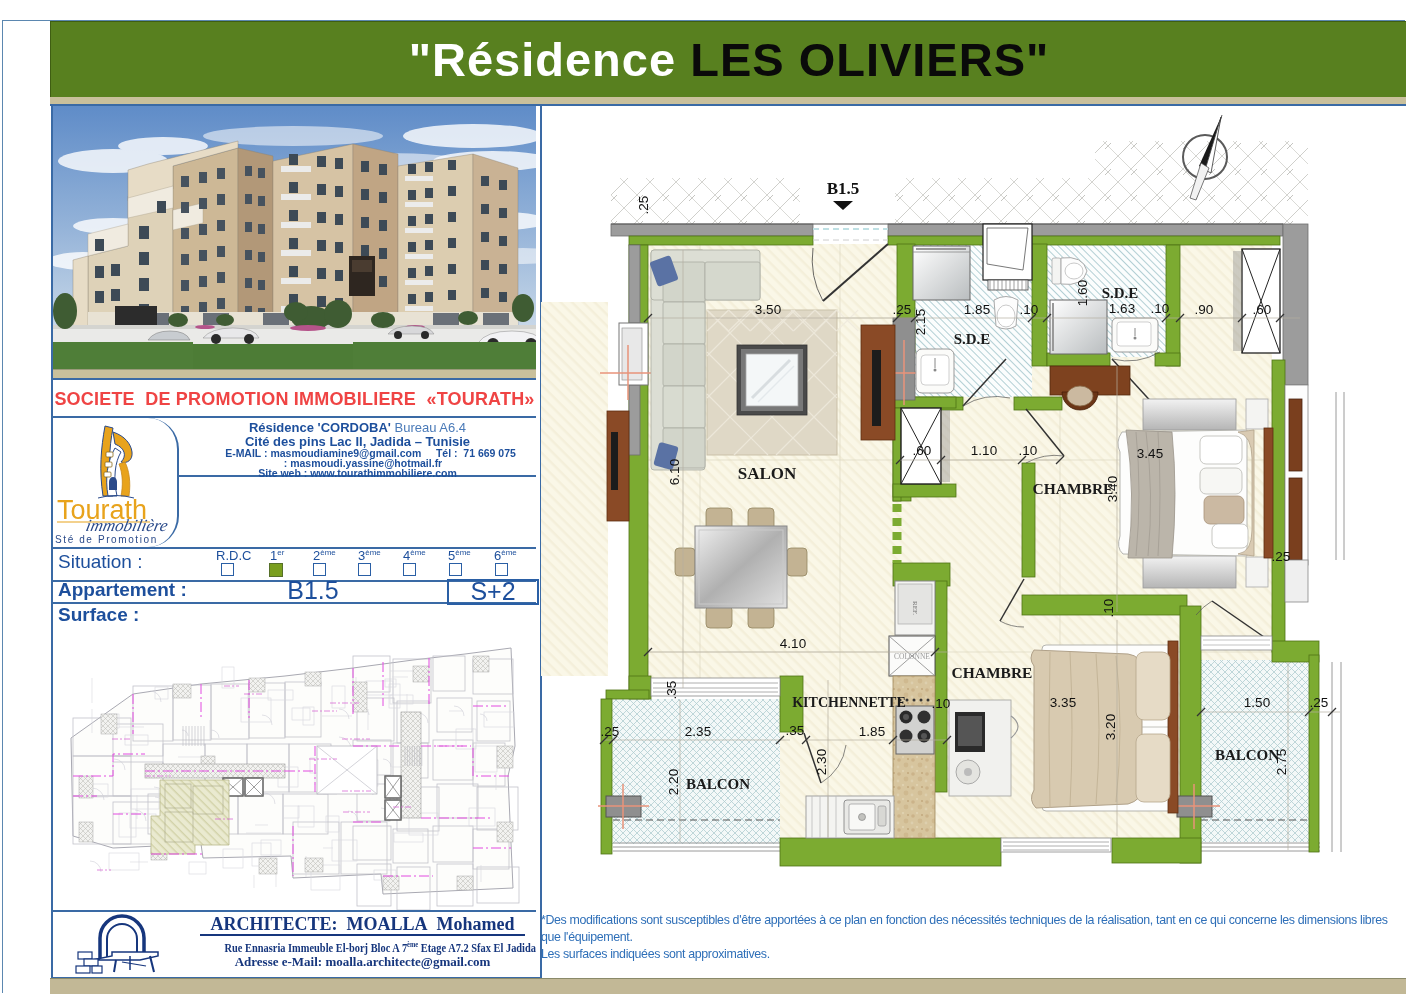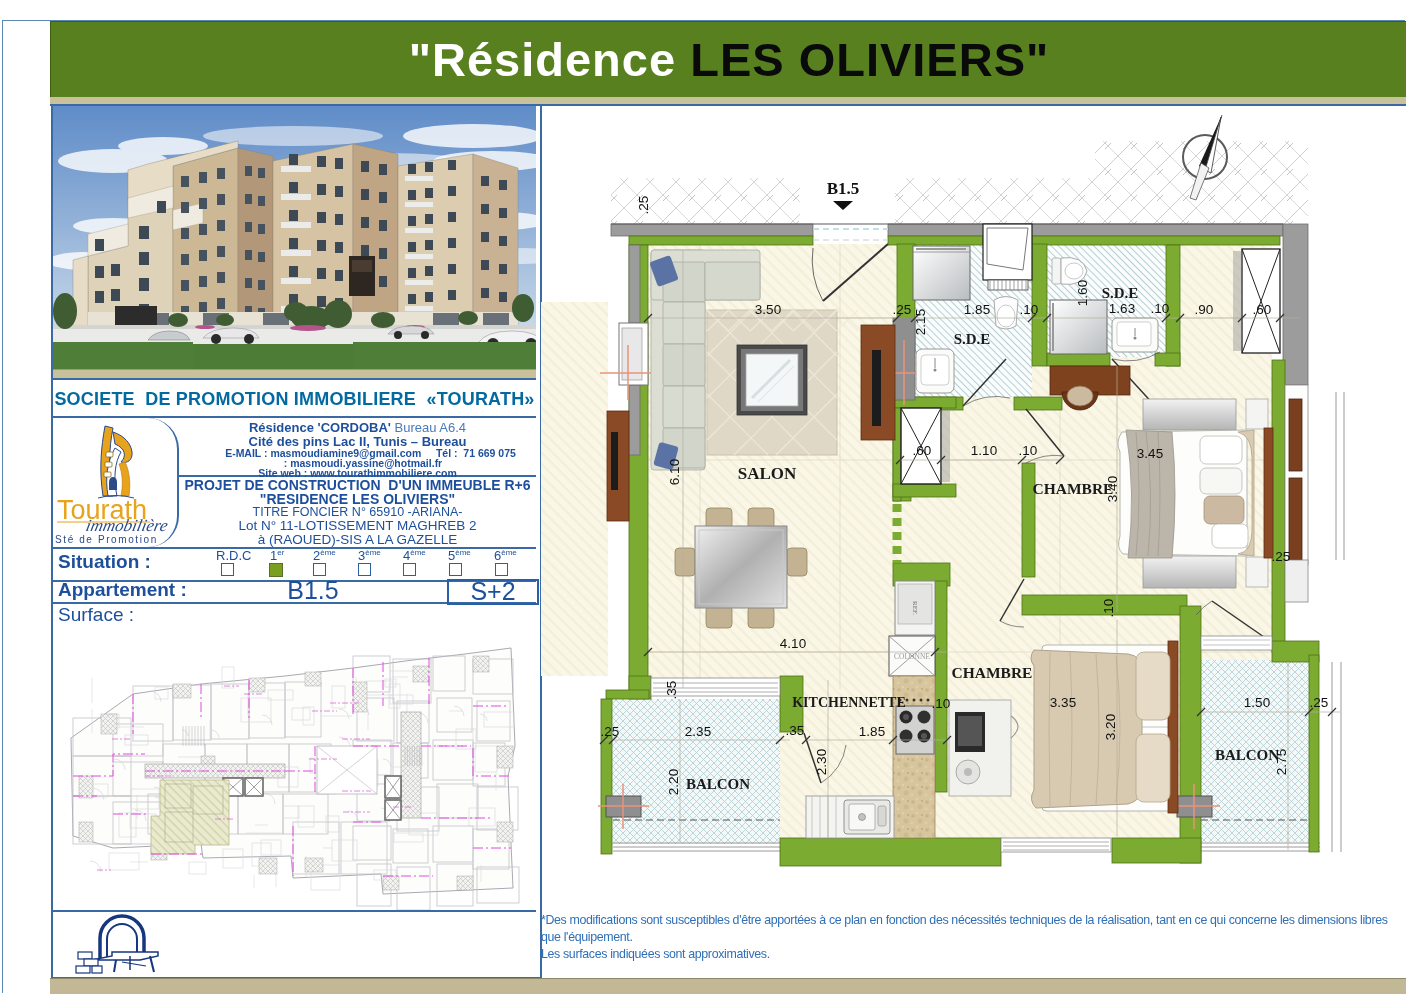--- a/index.html
+++ b/index.html
@@ -243,21 +243,21 @@
 
     <rect x="0" y="238" width="483" height="25" fill="#4d7c36"></rect>
     <rect x="0" y="236" width="140" height="27" fill="#4f7e38"></rect>
     <rect x="300" y="236" width="183" height="27" fill="#4f7e38"></rect>
   </svg>
   </div>
 
   <div class="abs" style="left:53px;top:369px;width:483px;height:9px;background:#c9c09c;border-top:1px solid #9a9a7a;"></div>
   <div class="abs" style="left:53px;top:378px;width:483px;height:2px;background:#3a6aa5;"></div>
 
-  <div class="abs bluetext" style="left:53px;top:380px;width:483px;height:36px;border-bottom:2px solid #3a6aa5;text-align:center;font-weight:bold;font-size:18px;line-height:38px;letter-spacing:0.2px;color:#0369a1;white-space:nowrap;">SOCIETE&nbsp; DE PROMOTION IMMOBILIERE&nbsp; «TOURATH»</div>
+  <div class="abs bluetext" style="left:53px;top:380px;width:483px;height:36px;border-bottom:2px solid #3a6aa5;text-align:center;font-weight:bold;font-size:18px;line-height:38px;letter-spacing:0.2px;color:#ef4444;white-space:nowrap;">SOCIETE&nbsp; DE PROMOTION IMMOBILIERE&nbsp; «TOURATH»</div>
 
   <div class="abs" id="logocell" style="left:53px;top:418px;width:124px;height:129px;border-right:2px solid #3a6aa5;border-radius:31px;"><svg width="124" height="129" viewBox="0 0 124 129">
 <g>
 <path d="M52 8 C48 30 46 52 50 78 L60 78 C55 52 56 30 60 10 Z" fill="#e8a31c" stroke="#2a4a8a" stroke-width="1"></path>
 <path d="M60 14 C72 18 78 26 79 34 C80 42 74 46 68 44 C74 38 72 30 62 26 Z" fill="#e8a31c" stroke="#2a4a8a" stroke-width="1"></path>
 <path d="M62 30 C54 44 52 60 55 78 L64 78 C60 60 62 44 68 34 Z" fill="#fff" stroke="#2a4a8a" stroke-width="1"></path>
 <rect x="53" y="34" width="7" height="5" rx="1" fill="#fff" stroke="#8a6a1a" stroke-width="0.8"></rect>
 <rect x="52" y="44" width="7" height="5" rx="1" fill="#fff" stroke="#8a6a1a" stroke-width="0.8"></rect>
 <rect x="51" y="54" width="7" height="5" rx="1" fill="#fff" stroke="#8a6a1a" stroke-width="0.8"></rect>
 <path d="M56 64 a4 5 0 0 1 8 0 l0 8 l-8 0 z" fill="#2a4a8a"></path>
@@ -265,36 +265,29 @@
 <path d="M45 80 q18 -5 36 0" stroke="#2a4a8a" stroke-width="1" fill="none"></path>
 </g>
 <text x="4" y="101" font-size="27" fill="#e8a31c" font-family="Liberation Sans,sans-serif">Tourath</text>
 <line x1="4" y1="104" x2="97" y2="104" stroke="#e8a31c" stroke-width="1.2"></line>
 <text x="56" y="113" font-size="17" fill="#2a4a8a" font-style="italic" font-family="Liberation Serif,serif" transform="skewX(-12)">immobilière</text>
 <text x="2" y="125" font-size="10" fill="#2a4a8a" letter-spacing="1.6" font-family="Liberation Sans,sans-serif">Sté de Promotion</text>
 </svg></div>
 
   <div class="abs" style="left:179px;top:418px;width:357px;height:57px;border-bottom:2px solid #3a6aa5;text-align:center;color:#1d4f9c;">
     <div style="font-size:13px;font-weight:bold;margin-top:3px;line-height:14px;white-space:nowrap;">Résidence 'CORDOBA' <span style="color:#4a7ab8;font-weight:normal;">Bureau A6.4</span></div>
-    <div style="font-size:13px;font-weight:bold;line-height:13px;white-space:nowrap;">Cité des pins Lac II, Tunis – Bureau</div>
+    <div style="font-size:13px;font-weight:bold;line-height:13px;white-space:nowrap;">Cité des pins Lac II, Jadida – Tunisie</div>
     <div style="font-size:10.5px;font-weight:bold;line-height:10px;white-space:nowrap;padding-left:26px;">E-MAIL : masmoudiamine9@gmail.com&nbsp;&nbsp;&nbsp;&nbsp;&nbsp;Tél :&nbsp; 71 669 075</div>
     <div style="font-size:10.5px;font-weight:bold;line-height:10px;padding-left:11px;">: masmoudi.yassine@hotmail.fr</div>
     <div style="font-size:10.5px;font-weight:bold;line-height:10px;">Site web : www.tourathimmobiliere.com</div>
   </div>
 
-  <div class="abs" style="left:179px;top:475px;width:357px;height:72px;text-align:center;color:#1d4f9c;">
-    <div style="font-size:14px;font-weight:bold;margin-top:4px;line-height:13px;white-space:nowrap;">PROJET DE CONSTRUCTION&nbsp; D'UN IMMEUBLE R+6</div>
-    <div style="font-size:14px;font-weight:bold;line-height:14px;">"RESIDENCE LES OLIVIERS"</div>
-    <div style="font-size:12.5px;line-height:12px;">TITRE FONCIER N° 65910 -ARIANA-</div>
-    <div style="font-size:13.5px;line-height:15px;">Lot N° 11-LOTISSEMENT MAGHREB 2</div>
-    <div style="font-size:13.5px;line-height:14px;">à (RAOUED)-SIS A LA GAZELLE</div>
-  </div>
 
   <div class="abs" style="left:53px;top:547px;width:483px;height:31px;border-top:2px solid #3a6aa5;border-bottom:2px solid #3a6aa5;"></div>
-  <div class="abs" style="left:58px;top:551px;font-size:19px;font-weight:bold;color:#1d4f9c;">Situation :</div>
+  <div class="abs" style="left:58px;top:551px;font-size:19px;font-weight:normal;color:#1d4f9c;">Situation :</div>
   <div class="abs" id="siturow" style="left:179px;top:547px;width:357px;height:31px;color:#1d4f9c;font-size:13px;">
     <div class="abs" style="left:37px;top:1px;">R.D.C</div>
     <div class="abs" style="left:91px;top:1px;">1<sup style="font-size:8px;">er</sup></div>
     <div class="abs" style="left:134px;top:1px;">2<sup style="font-size:8px;">ème</sup></div>
     <div class="abs" style="left:179px;top:1px;">3<sup style="font-size:8px;">ème</sup></div>
     <div class="abs" style="left:224px;top:1px;">4<sup style="font-size:8px;">ème</sup></div>
     <div class="abs" style="left:269px;top:1px;">5<sup style="font-size:8px;">ème</sup></div>
     <div class="abs" style="left:315px;top:1px;">6<sup style="font-size:8px;">ème</sup></div>
     <div class="abs" style="left:42px;top:16px;width:11px;height:11px;border:1.5px solid #2a5fa5;"></div>
     <div class="abs" style="left:90px;top:16px;width:12px;height:12px;border:1.5px solid #57702a;background:#7a9f1e;"></div>
@@ -304,21 +297,21 @@
     <div class="abs" style="left:270px;top:16px;width:11px;height:11px;border:1.5px solid #2a5fa5;"></div>
     <div class="abs" style="left:316px;top:16px;width:11px;height:11px;border:1.5px solid #2a5fa5;"></div>
   </div>
 
   <div class="abs" style="left:53px;top:578px;width:483px;height:24px;border-bottom:2px solid #3a6aa5;"></div>
   <div class="abs" style="left:58px;top:579px;font-size:19px;font-weight:bold;color:#1d4f9c;">Appartement :</div>
   <div class="abs" style="left:179px;top:578px;width:268px;text-align:center;font-size:25px;color:#1d4f9c;line-height:24px;">B1.5</div>
   <div class="abs" style="left:447px;top:578.5px;width:88px;height:22px;border:2px solid #2a5fa5;text-align:center;font-size:25px;color:#1d4f9c;line-height:21px;">S+2</div>
 
   <div class="abs" style="left:53px;top:602px;width:483px;height:24px;border-bottom:2px solid #3a6aa5;"></div>
-  <div class="abs" style="left:58px;top:604px;font-size:19px;font-weight:normal;color:#1d4f9c;">Surface :</div>
+  <div class="abs" style="left:58px;top:604px;font-size:19px;font-weight:bold;color:#1d4f9c;">Surface :</div>
 
   <div class="abs" id="sketch" style="left:53px;top:626px;width:483px;height:284px;background:#fff;"><svg width="483" height="284" viewBox="0 0 483 284">
 <defs>
 <pattern id="skg" width="5" height="5" patternUnits="userSpaceOnUse">
 <rect width="5" height="5" fill="#f2f2f0"></rect>
             <path d="M0 5 L5 0 M0 0 L5 5" stroke="#b9b9b2" stroke-width="0.5"></path>
 </pattern>
 <pattern id="sko" width="6" height="6" patternUnits="userSpaceOnUse" patternTransform="rotate(45)">
 <rect width="6" height="6" fill="#eaead0"></rect>
             <rect width="6" height="1.4" fill="#d2d2a8"></rect>
@@ -576,20 +569,25 @@
 <line x1="60" y1="44" x2="60" y2="58" stroke-width="1.5"></line>
 <path d="M52 50 L76 54" stroke-width="1.2"></path>
 <g stroke-width="1.2" fill="#fff">
 <rect x="8" y="40" width="14" height="7"></rect>
             <rect x="14" y="47" width="14" height="7"></rect>
             <rect x="6" y="54" width="14" height="7"></rect>
             <rect x="22" y="54" width="10" height="7"></rect>
 </g>
 </g>
 </svg></div>
+  <div class="abs" style="left:190px;top:914px;width:345px;text-align:center;color:#16367d;font-family:'Liberation Serif',serif;">
+    <div style="font-size:18px;font-weight:bold;border-bottom:2px solid #16367d;display:inline-block;padding:0 10px 0px 10px;white-space:nowrap;line-height:20px;">ARCHITECTE:&nbsp; MOALLA&nbsp; Mohamed</div>
+    <div style="font-size:13px;font-weight:bold;margin-top:2px;white-space:nowrap;line-height:14px;transform:scaleX(0.8);transform-origin:50% 50%;">Rue Ennasria Immeuble El-borj Bloc A 7<sup style="font-size:8px;">ème</sup> Etage A7.2 Sfax El Jadida</div>
+    <div style="font-size:13px;font-weight:bold;line-height:14px;">Adresse e-Mail: moalla.architecte@gmail.com</div>
+  </div>
 
   <div class="abs" style="left:541px;top:912px;width:1000px;color:#2e6fb8;font-size:12.4px;line-height:17px;letter-spacing:-0.35px;">*Des modifications sont susceptibles d'être apportées à ce plan en fonction des nécessités techniques de la réalisation, tant en ce qui concerne les dimensions libres<br>que l'équipement.<br>Les surfaces indiquées sont approximatives.</div>
 
   <div class="abs" style="left:50px;top:978px;width:1356px;height:16px;background:#c2b896;border-top:1px solid #8a8a6a;"></div>
 
   <div class="abs" id="plan" style="left:540px;top:104px;width:866px;height:806px;"><svg width="866" height="806" viewBox="540 104 866 806" font-family="Liberation Serif,serif">
 <defs>
 <pattern id="pf" width="8" height="8" patternUnits="userSpaceOnUse" patternTransform="rotate(45)">
   <rect width="8" height="8" fill="#faf7e7"></rect>
             <rect width="8" height="2.4" fill="#f4efda"></rect>

